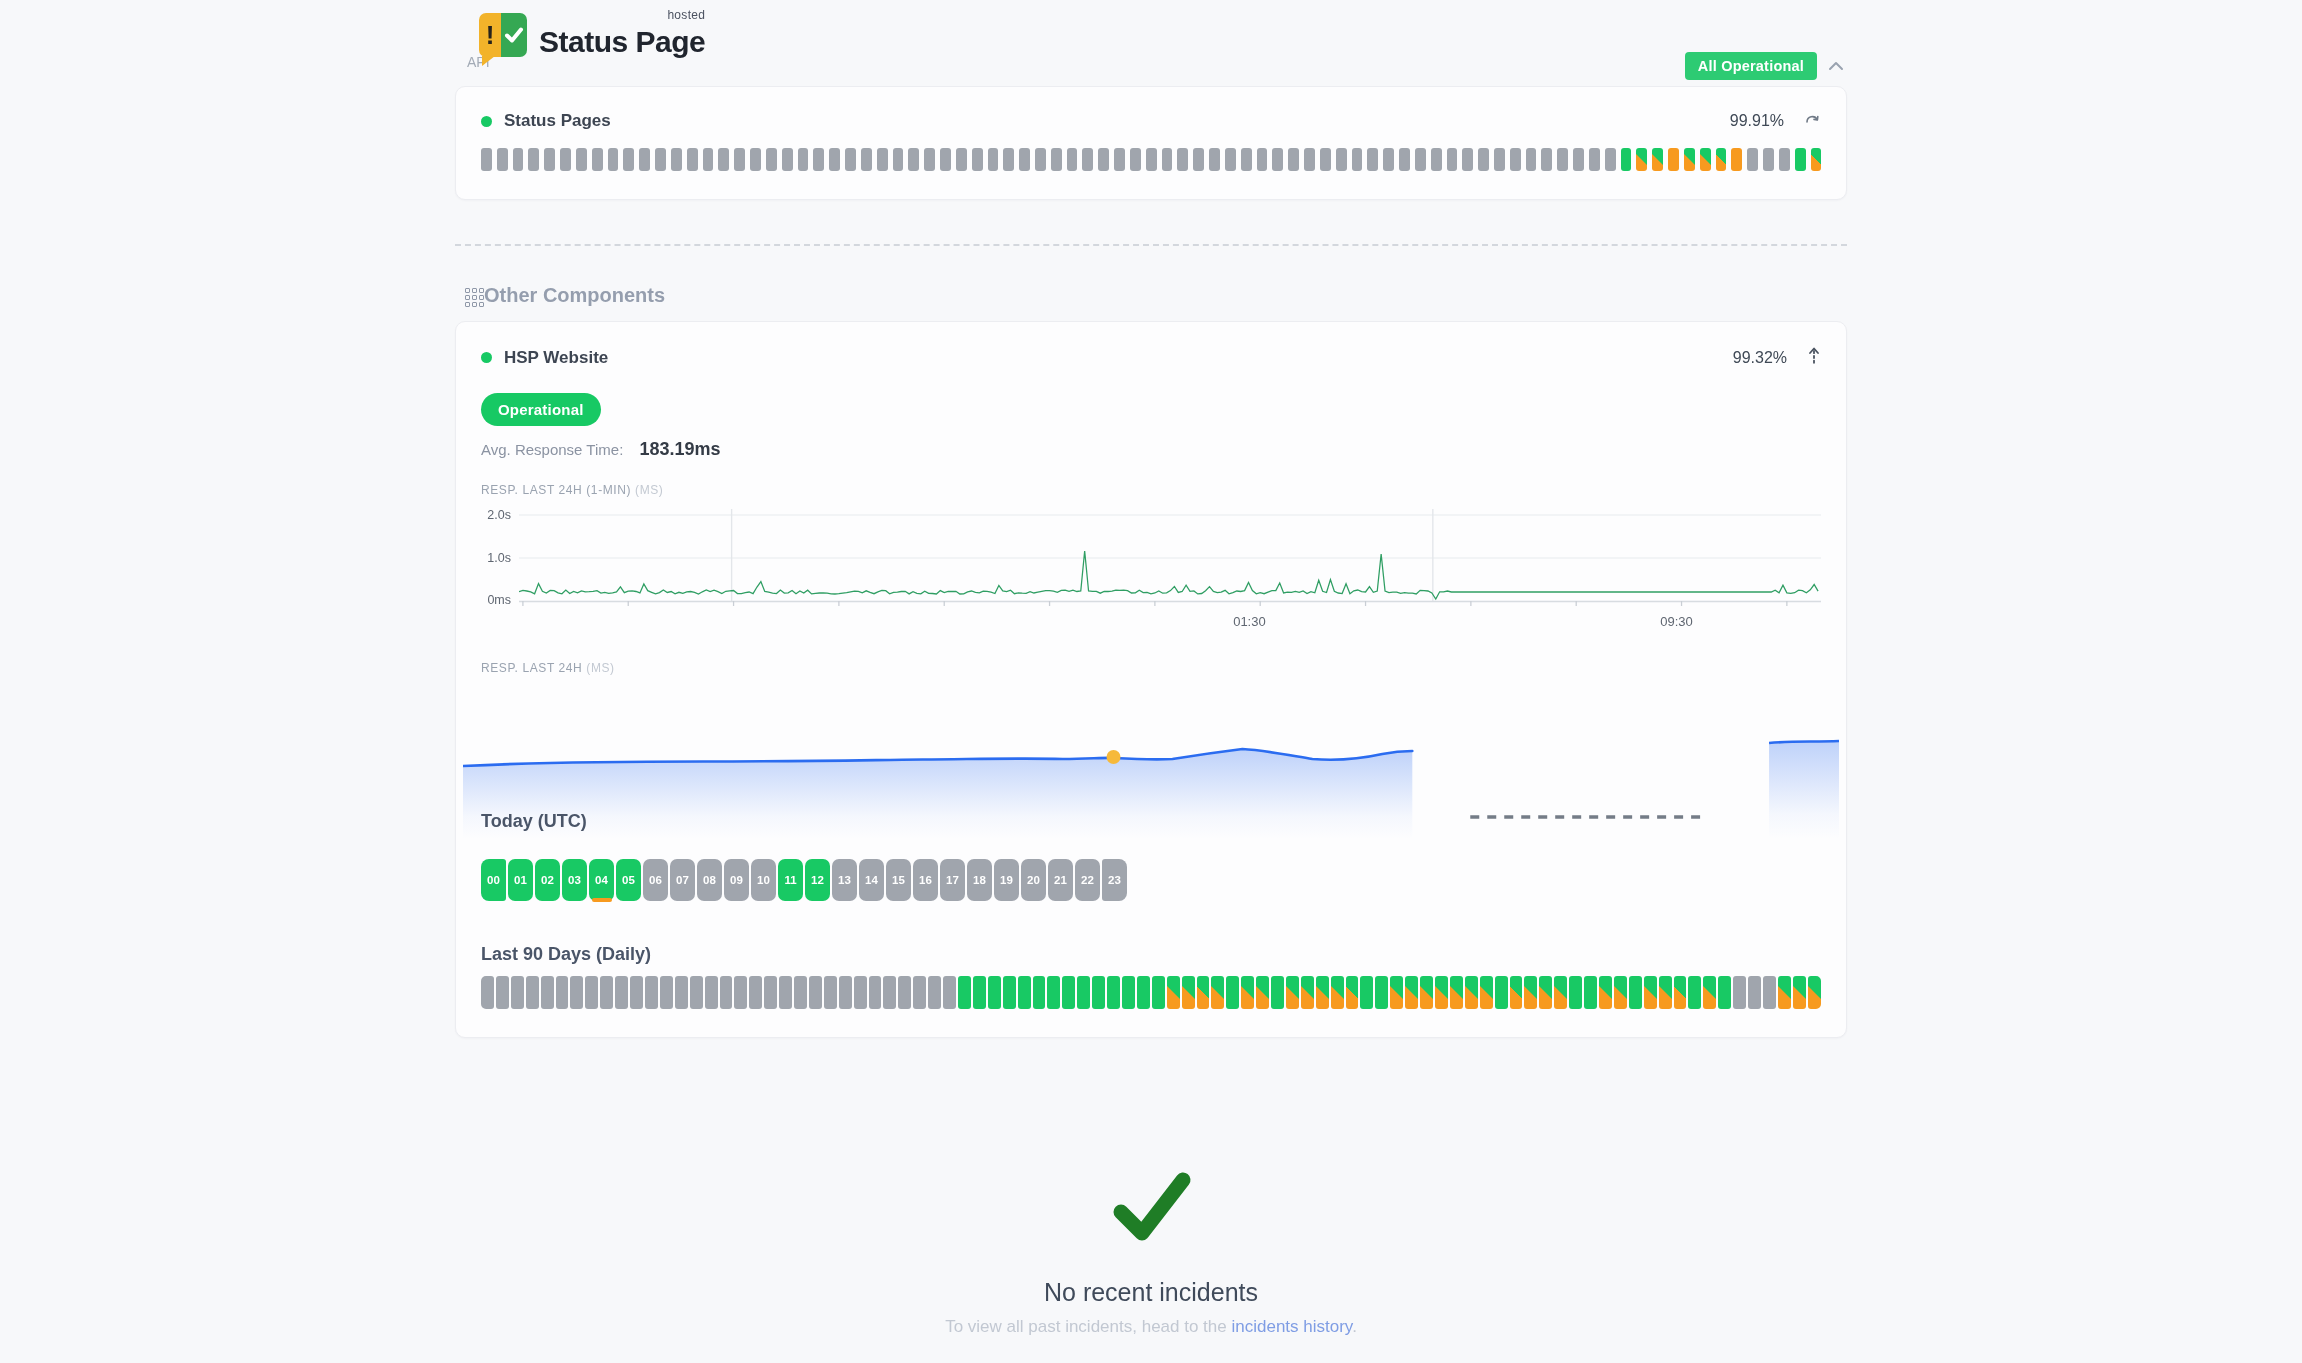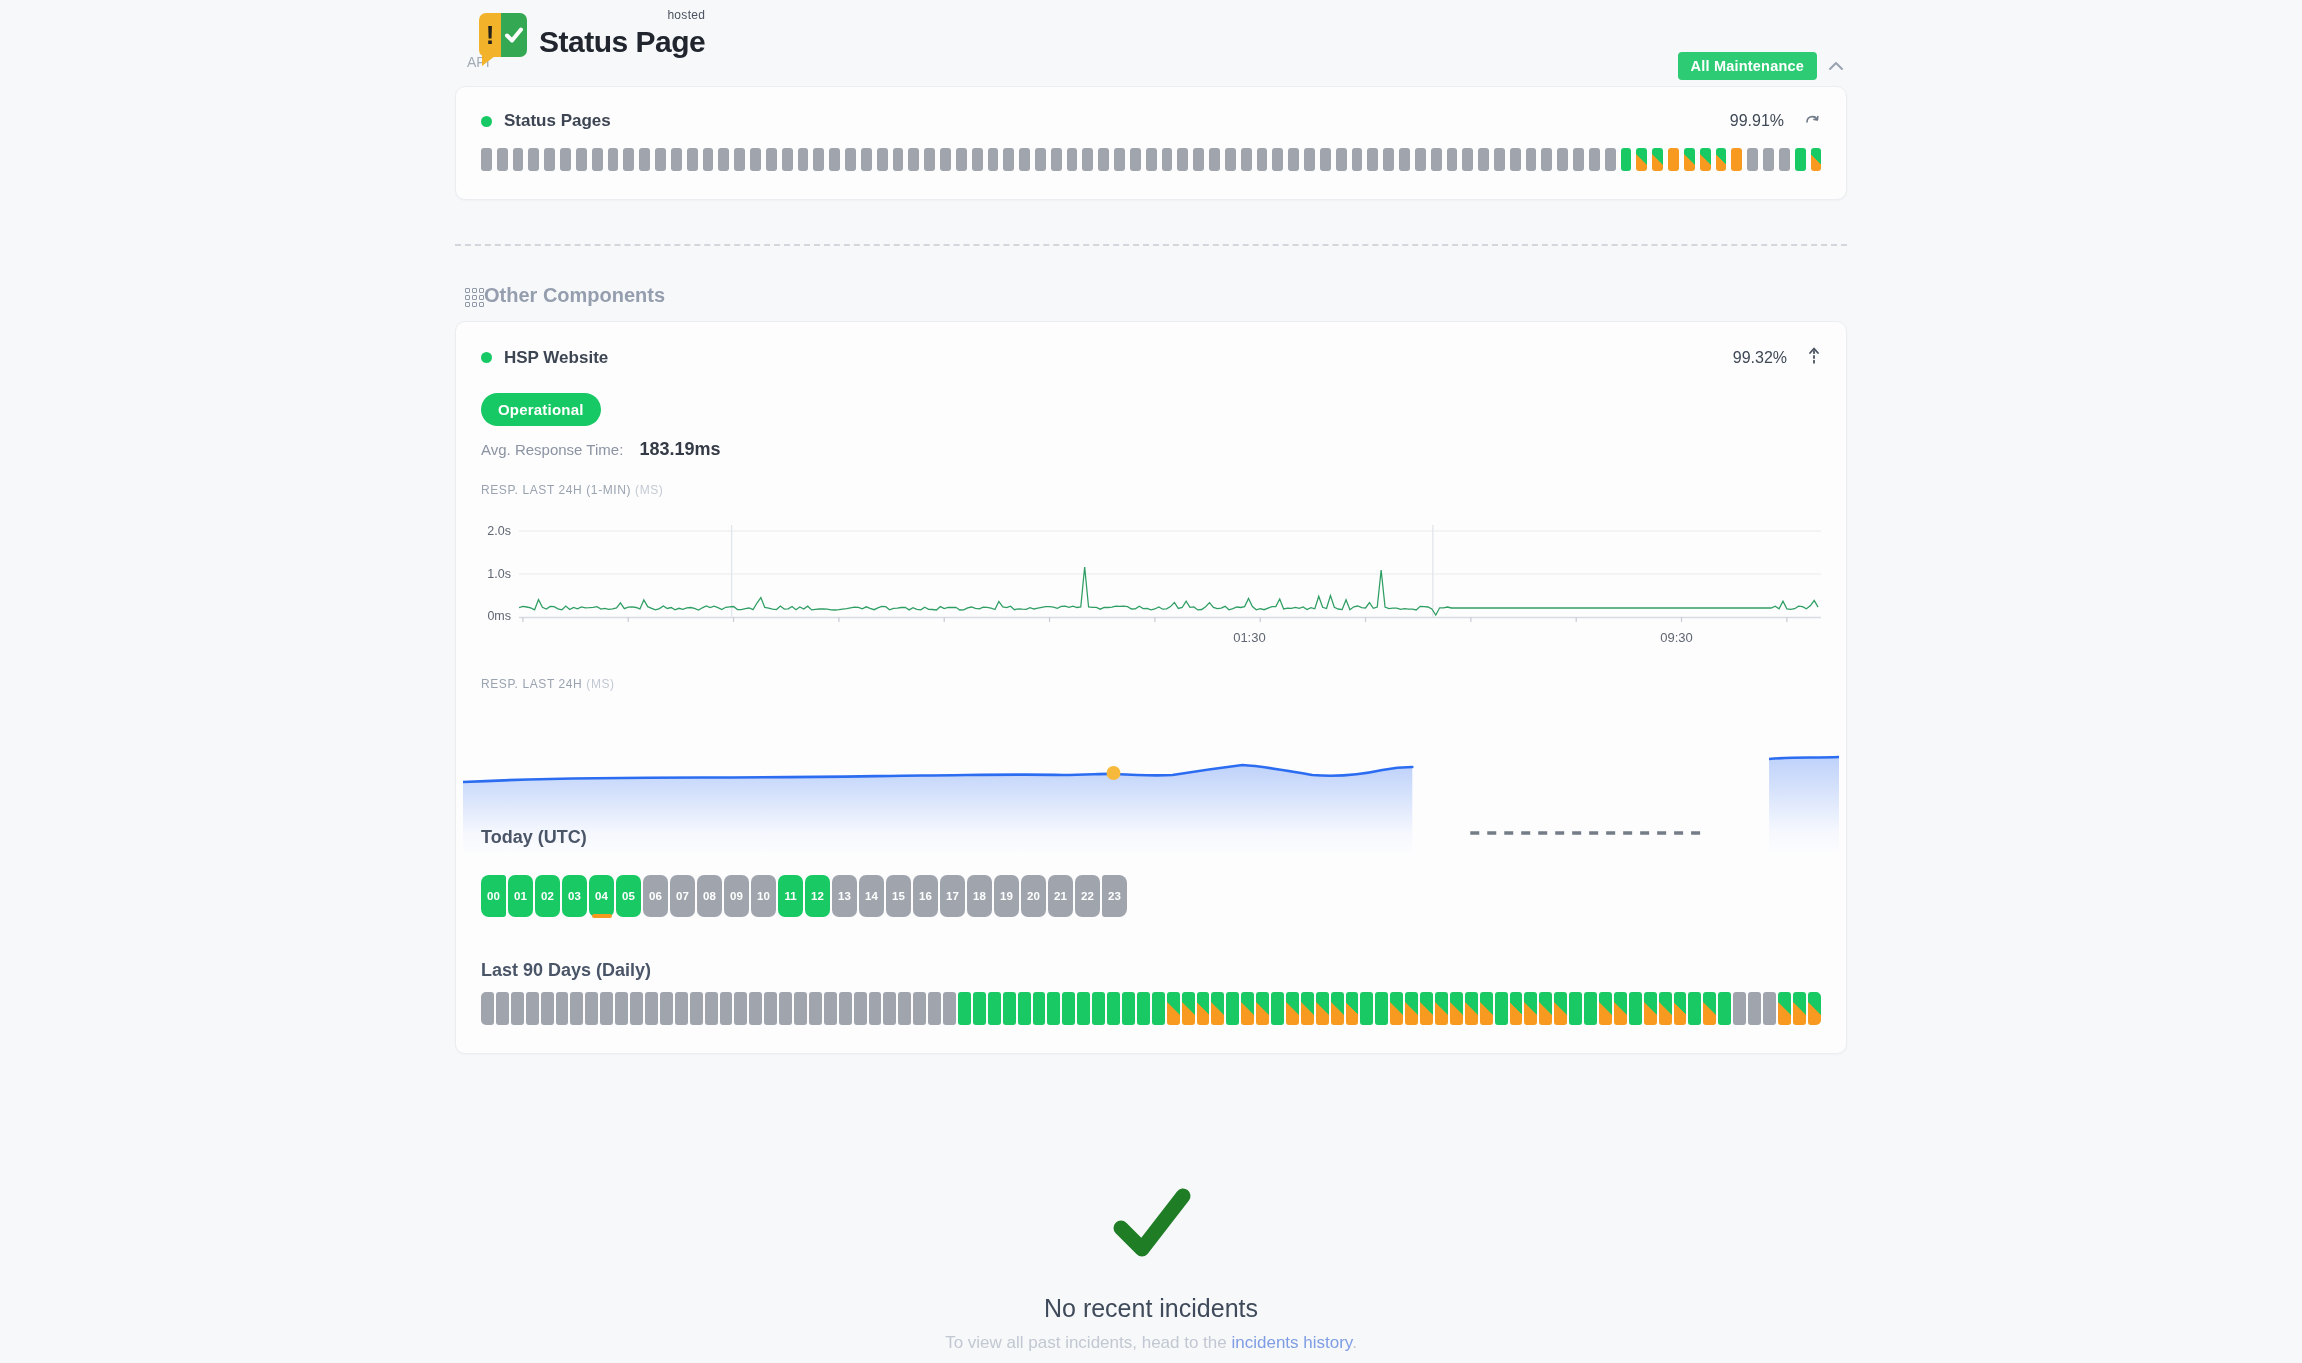--- a/index.html
+++ b/index.html
@@ -54,21 +54,21 @@
 
   .card-2 { margin-top: 14px; }
 
   .status-pill { display: inline-block; margin-top: 24px; background: #17c964; color: #fff; font-size: 15px; font-weight: 700; padding: 8px 17px; border-radius: 17px; letter-spacing: 0.2px; }
   .avg-line { margin-top: 13px; font-size: 15px; color: #8b93a2; }
   .avg-val { font-size: 18px; font-weight: 700; color: #343b46; margin-left: 12px; }
   .small-cap-label { margin-top: 23px; font-size: 12px; color: #9aa3b0; letter-spacing: 0.6px; }
   .unit { color: #c3c9d2; }
 
   
-  .resp-chart { position: relative; padding-left: 38px; margin-top: 20px; text-decoration: underline; }
+  .resp-chart { position: relative; padding-left: 38px; margin-top: 4px; text-decoration: underline; }
   .resp-chart svg { width: 100%; height: 108px; display: block; }
   .ylab { position: absolute; left: 0; width: 30px; text-align: right; font-size: 12.5px; color: #5f6671; }
   .xlabels { position: relative; height: 24px; }
   .xlab { position: absolute; transform: translateX(-50%); font-size: 13px; color: #5f6671; top: 5px; }
 
   
   .blue-chart { margin: 14px -18px 0 -18px; }
   .blue-chart svg { width: 100%; height: 150px; display: block; }
 
   .block-title { font-size: 18px; font-weight: 700; color: #4a5568; }
@@ -111,21 +111,21 @@
       <div class="logo-text">
         <span class="logo-sup">hosted</span>
         <span>Status Page</span>
       </div>
     </div>
   </div>
 
   <div class="sub-row">
     <div class="api-label">API</div>
     <div class="overall-status">
-      <span class="all-operational">All Maintenance</span>
+      <span class="all-operational">All Operational</span>
       <span class="chev-up">
         <svg width="18" height="12" viewBox="0 0 18 12">
             <path d="M3 9 L9 3 L15 9" fill="none" stroke="#9aa3b0" stroke-width="2" stroke-linecap="round" stroke-linejoin="round"></path>
           </svg>
       </span>
     </div>
   </div>
 
   <div class="card card-1">
     <div class="comp-row">

